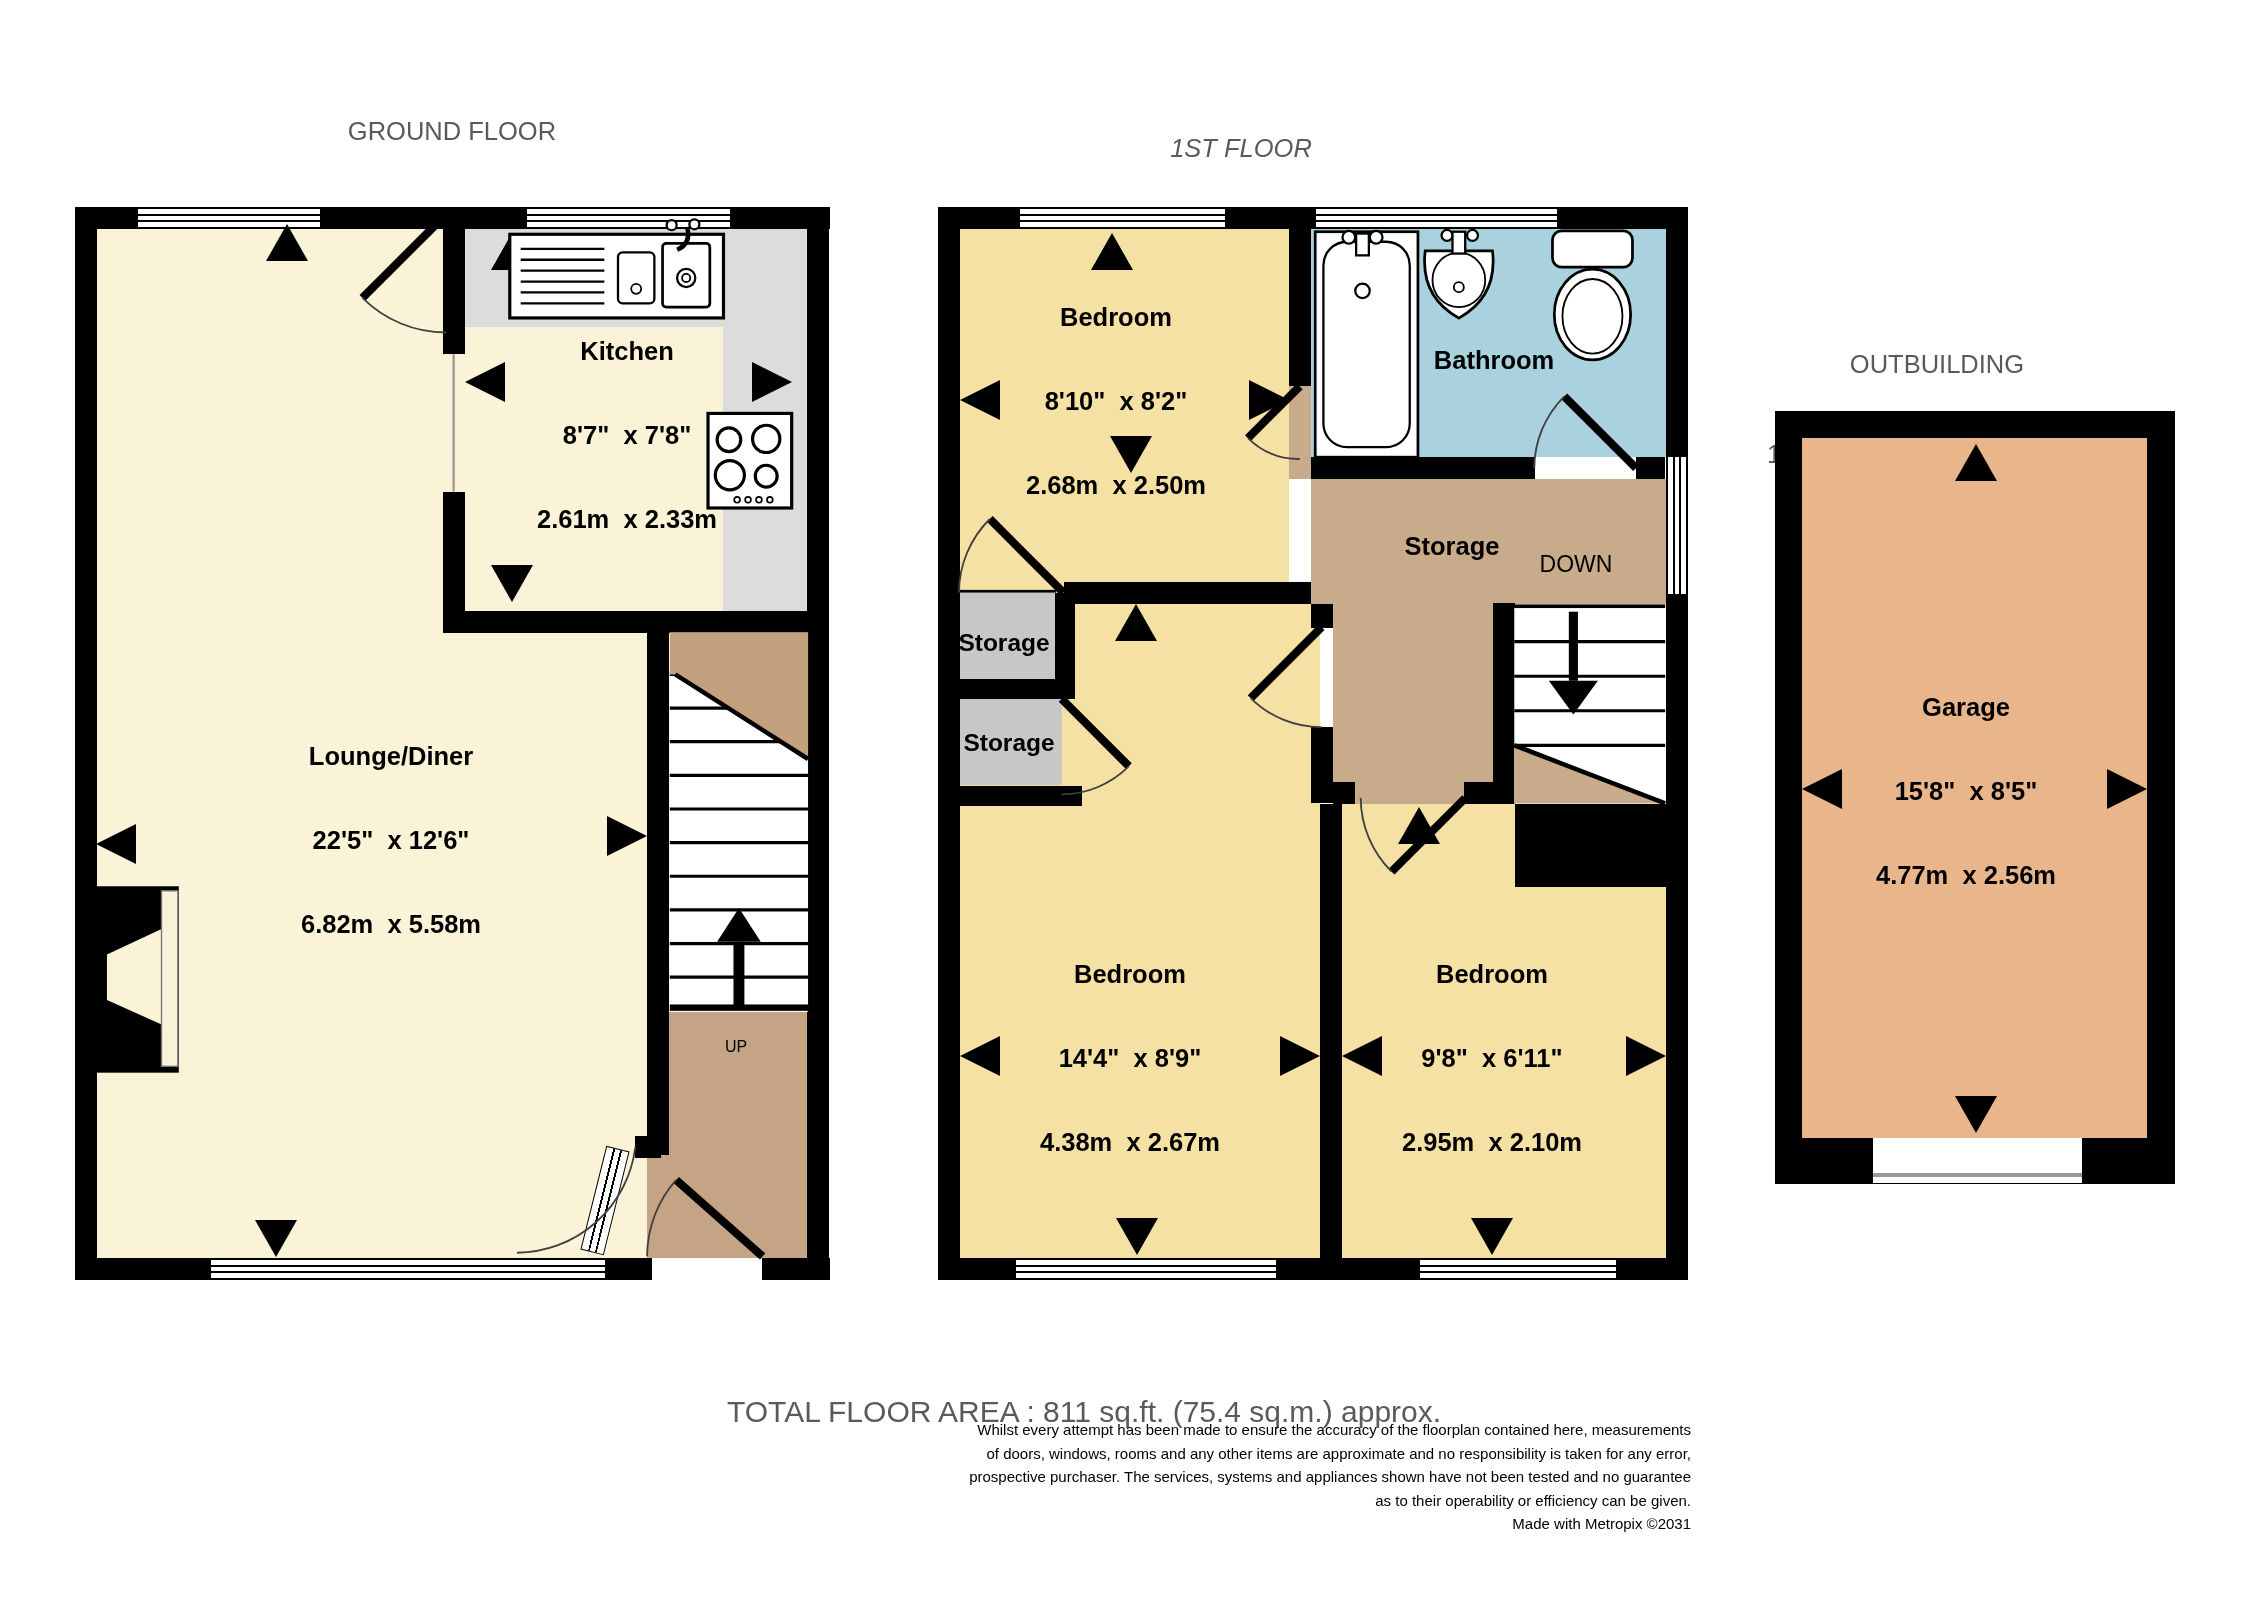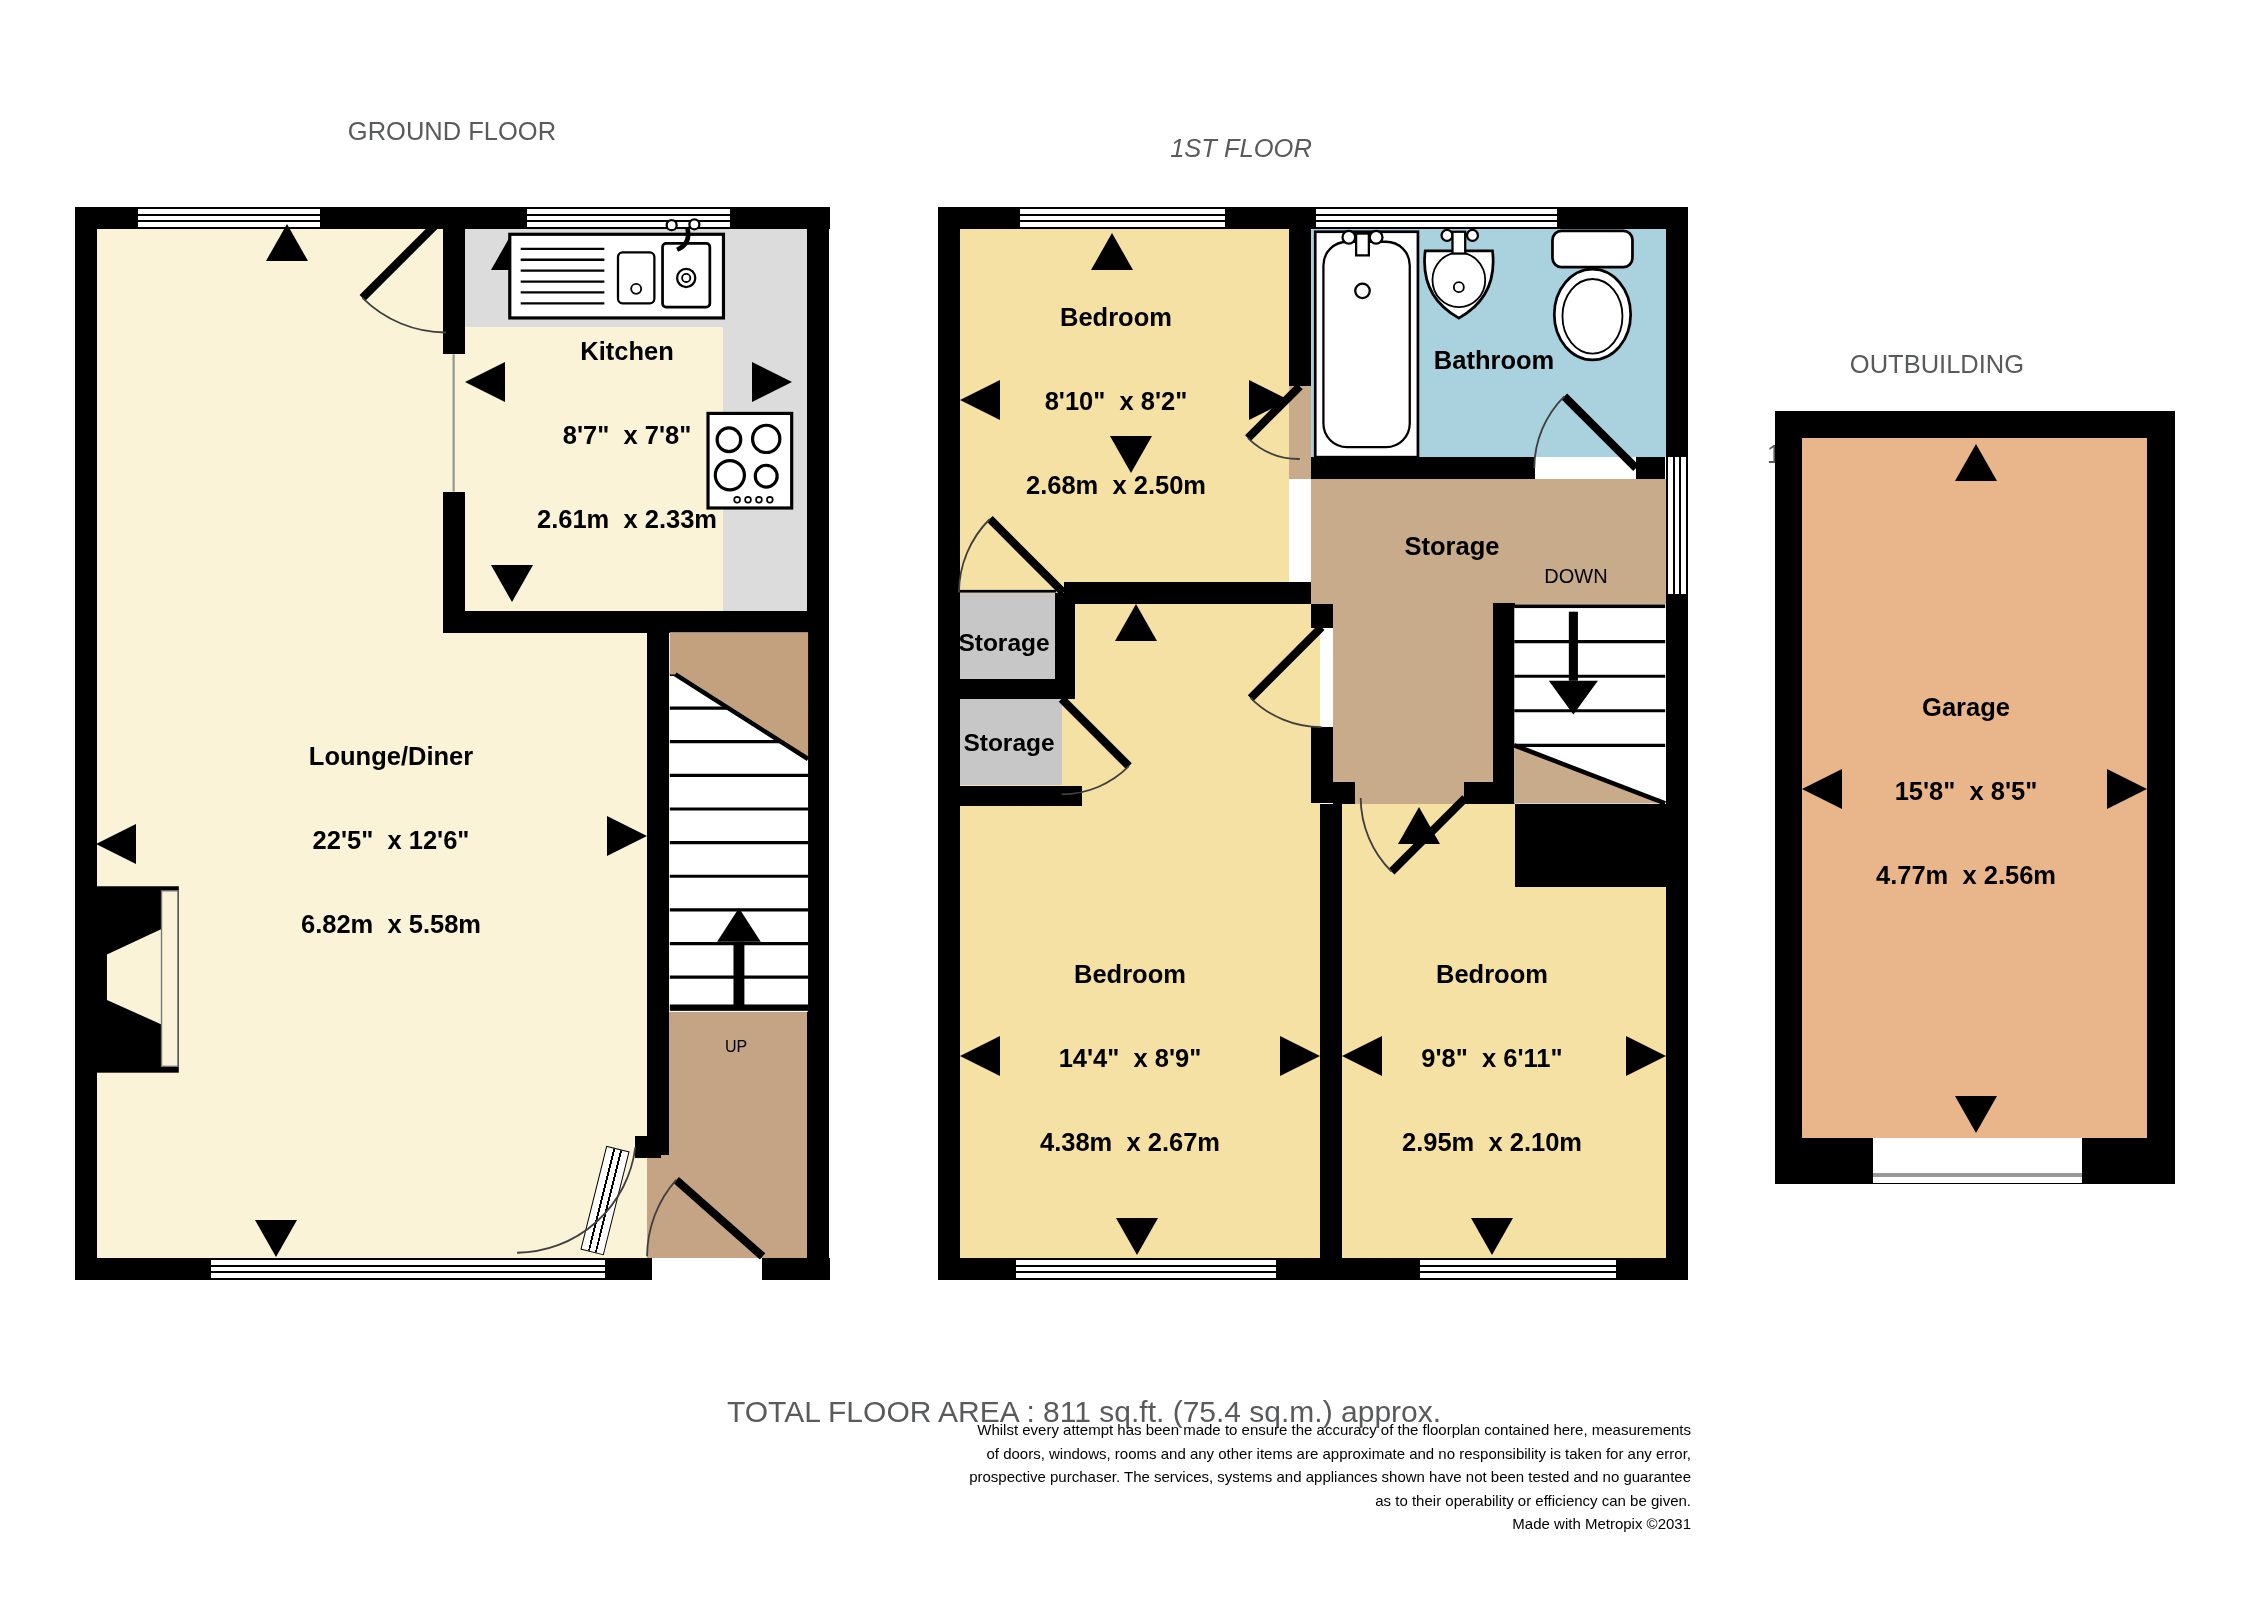--- a/index.html
+++ b/index.html
@@ -296,21 +296,21 @@
       <span>Bedroom</span>
       <span>8'10"  x 8'2"</span>
       <span>2.68m  x 2.50m</span>
     </div>
     <div class="room-label" style="left:1494px;top:360px;">
       <span>Bathroom</span>
     </div>
     <div class="room-label" style="left:1452px;top:546px;">
       <span>Storage</span>
     </div>
-    <div class="small-label" style="left:1576px;top:576px;font-size:20px;">DOWN</div>
+    <div class="small-label" style="left:1576px;top:564px;font-size:23px;">DOWN</div>
     <div class="room-label" style="left:1004px;top:643px;font-size:24.5px;">
       <span>Storage</span>
     </div>
     <div class="room-label" style="left:1009px;top:743px;font-size:24.5px;">
       <span>Storage</span>
     </div>
     <div class="room-label" style="left:1130px;top:1058px;">
       <span>Bedroom</span>
       <span>14'4"  x 8'9"</span>
       <span>4.38m  x 2.67m</span>

